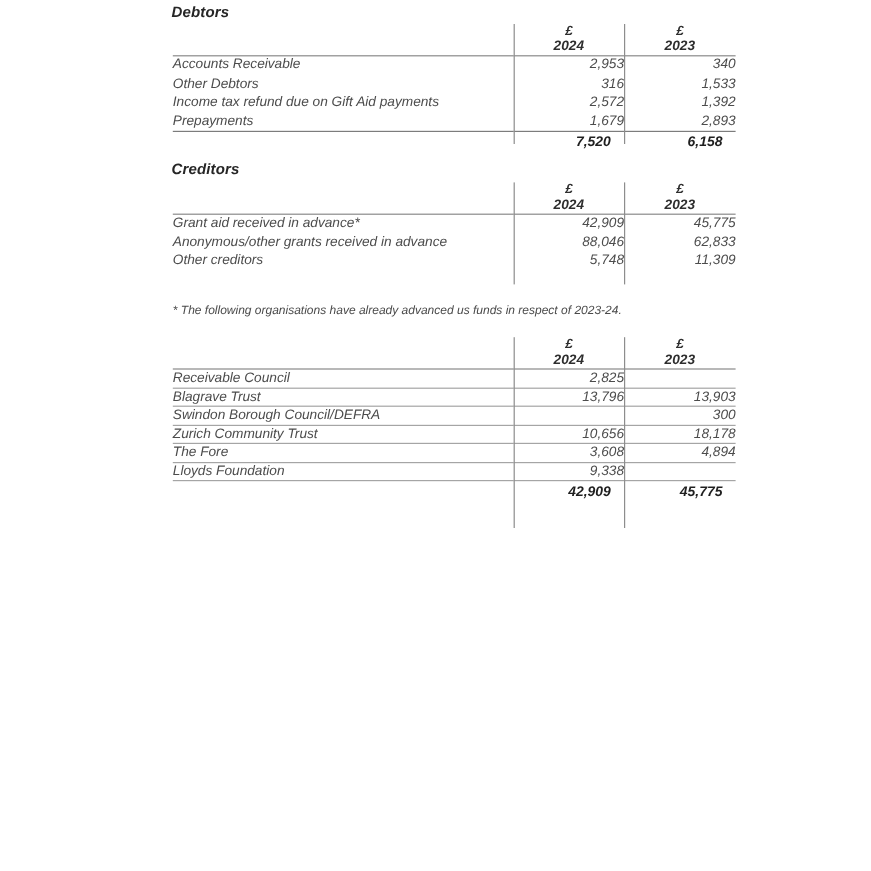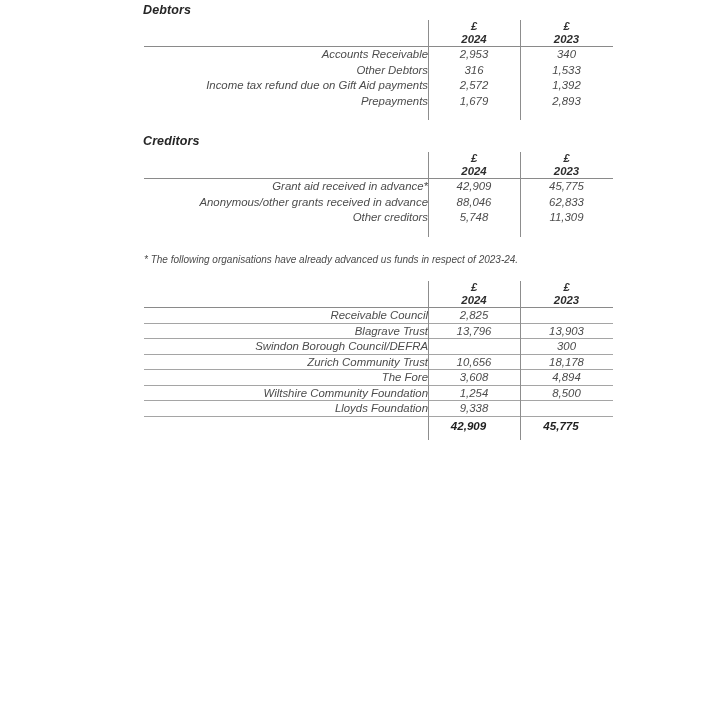--- a/index.html
+++ b/index.html
@@ -98,26 +98,26 @@
   .head-rule td {
     border-bottom: 1px solid #8a8a8a;
     height: 0;
     font-size: 0;
     line-height: 0;
   }
 
   .row-label {
     padding-left: 8px;
     white-space: nowrap;
-    text-align: right;
+    text-align: left;
     line-height: 15.5px;
     color: #4c4c4c;
   }
   .row-num {
-    text-align: center;
+    text-align: right;
     padding-right: 11px;
     line-height: 15.5px;
     color: #4c4c4c;
   }
 
   
   .total-rule td { border-top: 1px solid #7c7c7c; }
   .total-row td {
     font-weight: 700;
     color: #1f1f1f;
@@ -186,20 +186,25 @@
         <td class="row-label">Income tax refund due on Gift Aid payments</td>
         <td class="row-num">2,572</td>
         <td class="row-num">1,392</td>
       </tr>
       <tr>
         <td class="row-label">Prepayments</td>
         <td class="row-num">1,679</td>
         <td class="row-num">2,893</td>
       </tr>
 
+      <tr class="total-row total-rule">
+        <td class="row-label"></td>
+        <td class="row-num">7,520</td>
+        <td class="row-num">6,158</td>
+      </tr>
     </tbody>
   </table>
   <div class="vline-wrap" style="left:128px; top:20px; height:100px;">
     <div class="vline v1"></div>
     <div class="vline v2"></div>
   </div>
 
   <div class="section-heading" style="top:134px;text-align:right;">Creditors</div>
 
   <table class="fin-table" style="top:152px;">
@@ -294,25 +299,20 @@
         <td class="row-label">Zurich Community Trust</td>
         <td class="row-num">10,656</td>
         <td class="row-num">18,178</td>
       </tr>
       <tr class="data-row">
         <td class="row-label">The Fore</td>
         <td class="row-num">3,608</td>
         <td class="row-num">4,894</td>
       </tr>
       <tr class="data-row">
-        <td class="row-label">Wiltshire Community Foundation</td>
-        <td class="row-num">1,254</td>
-        <td class="row-num">8,500</td>
-      </tr>
-      <tr class="data-row">
         <td class="row-label">Lloyds Foundation</td>
         <td class="row-num">9,338</td>
         <td class="row-num"></td>
       </tr>
 
       <tr class="total-row">
         <td class="row-label"></td>
         <td class="row-num">42,909</td>
         <td class="row-num">45,775</td>
       </tr>

